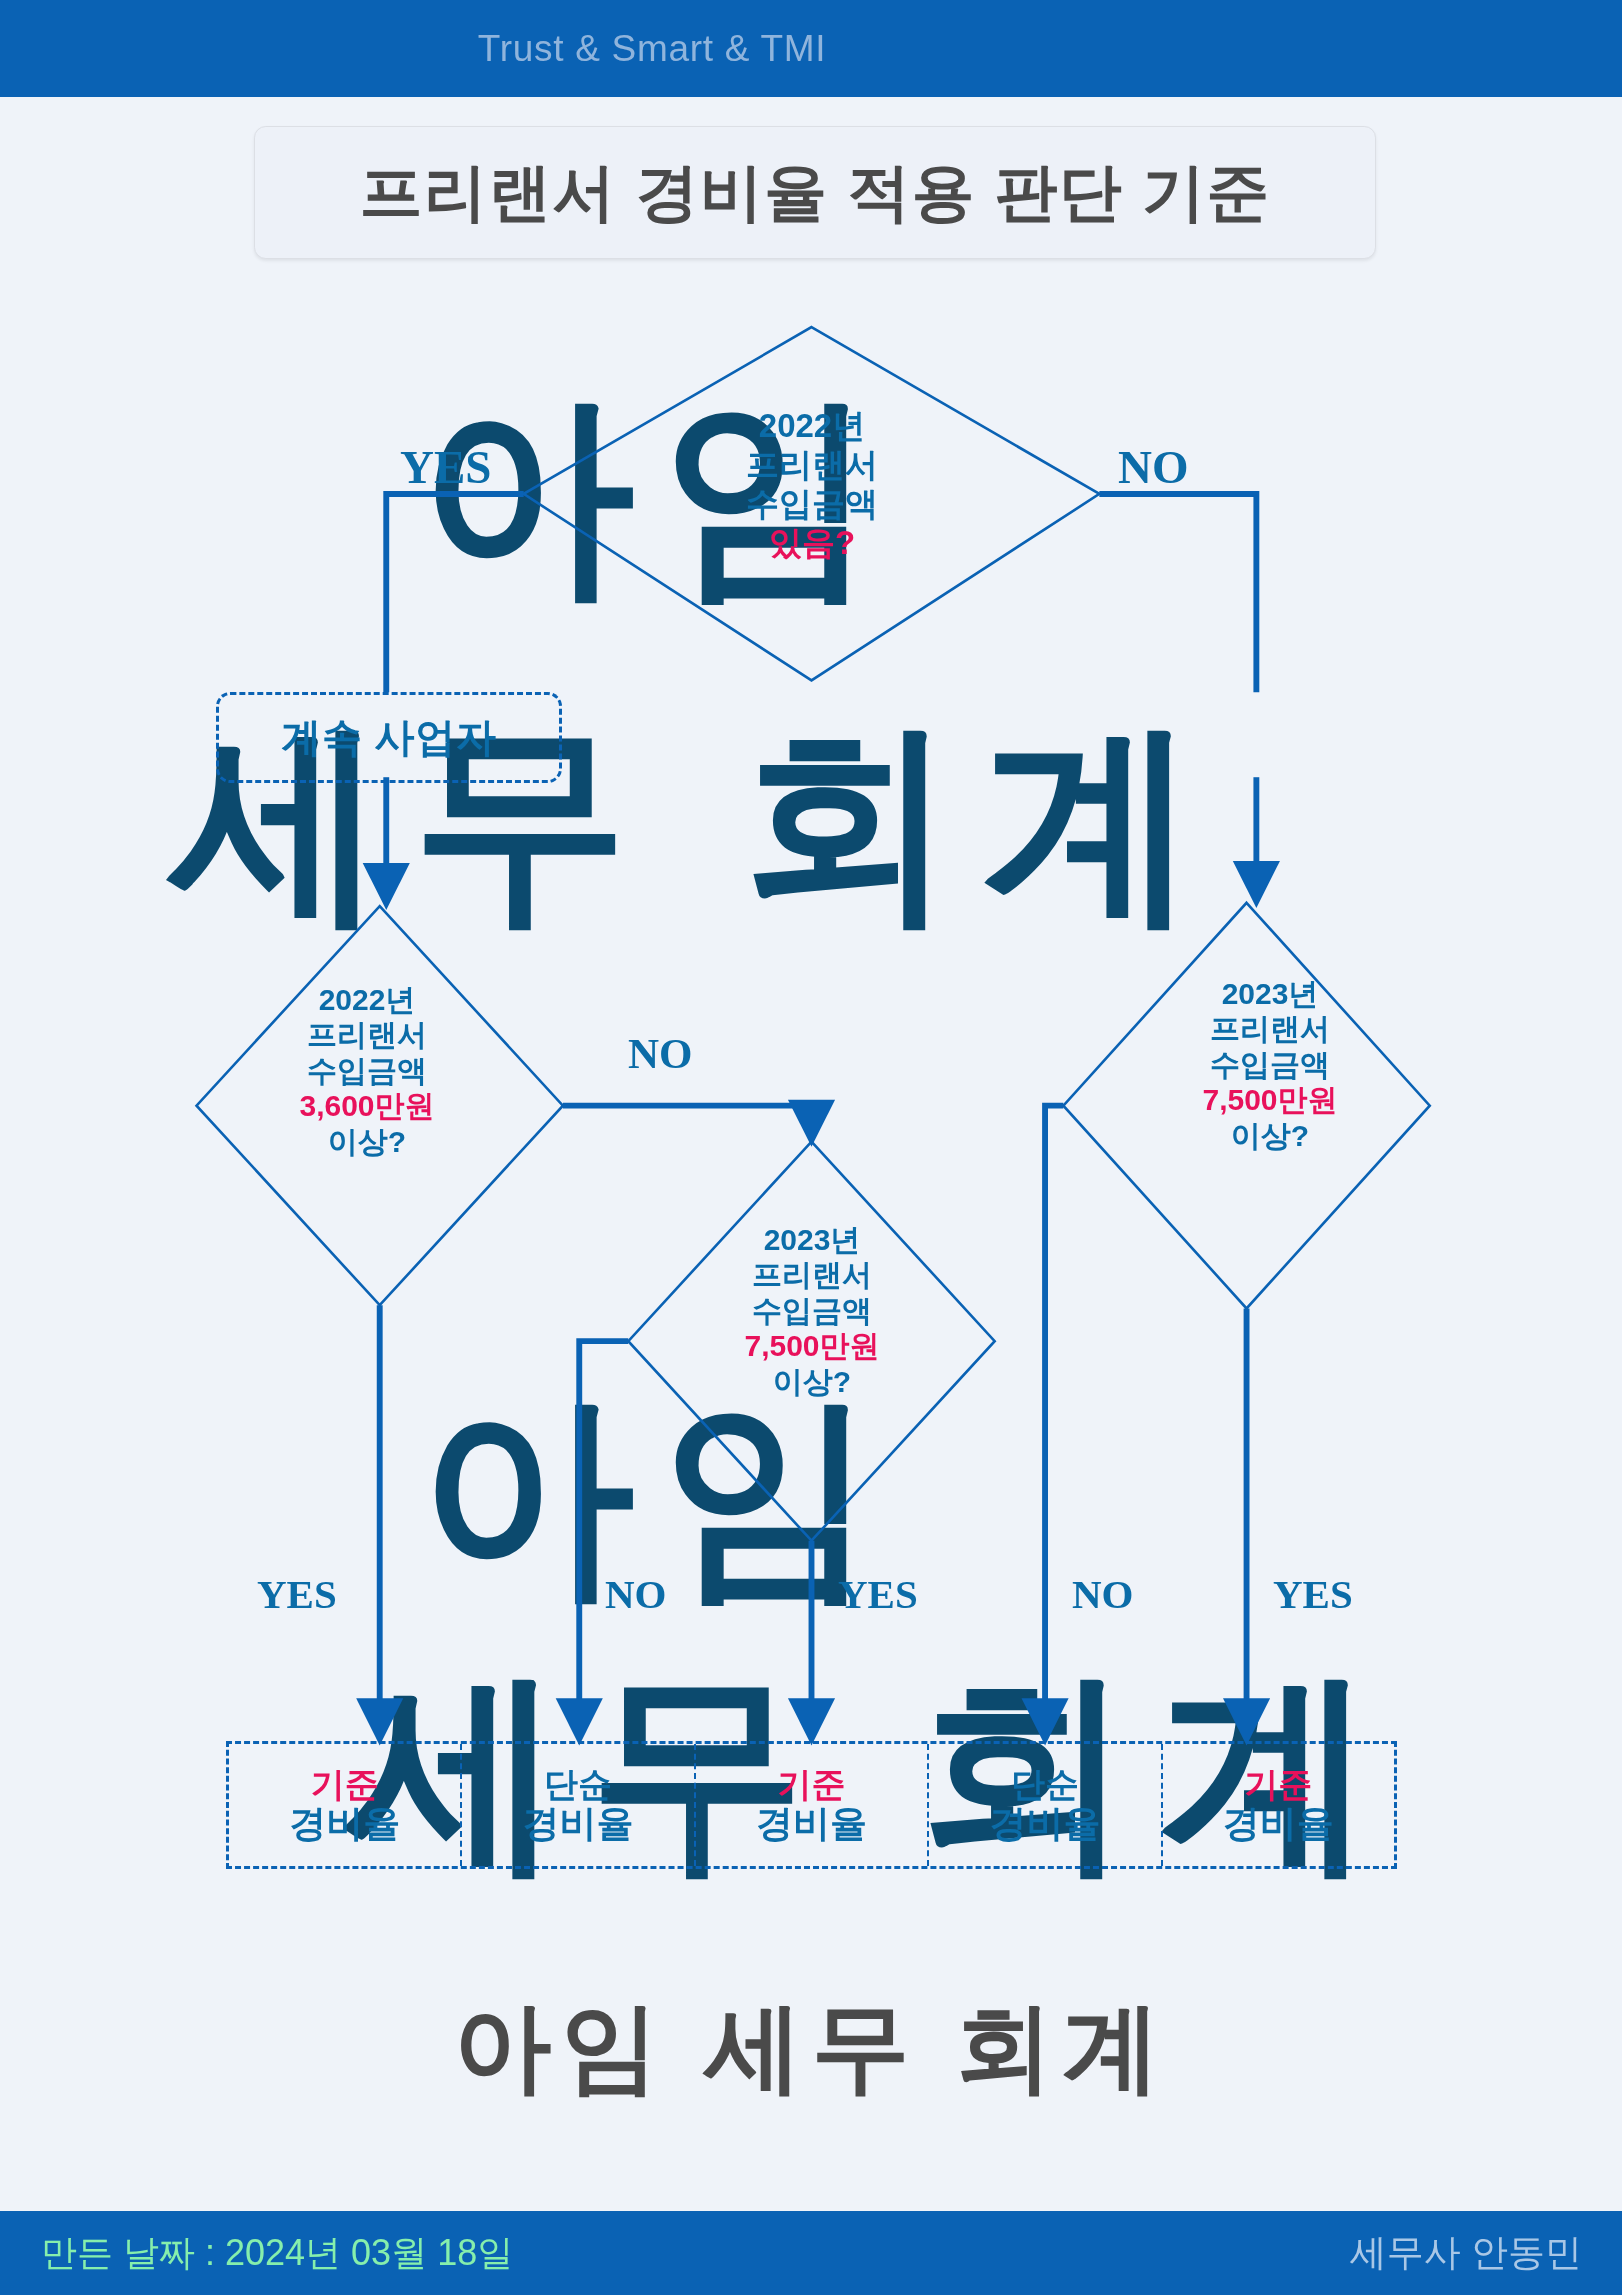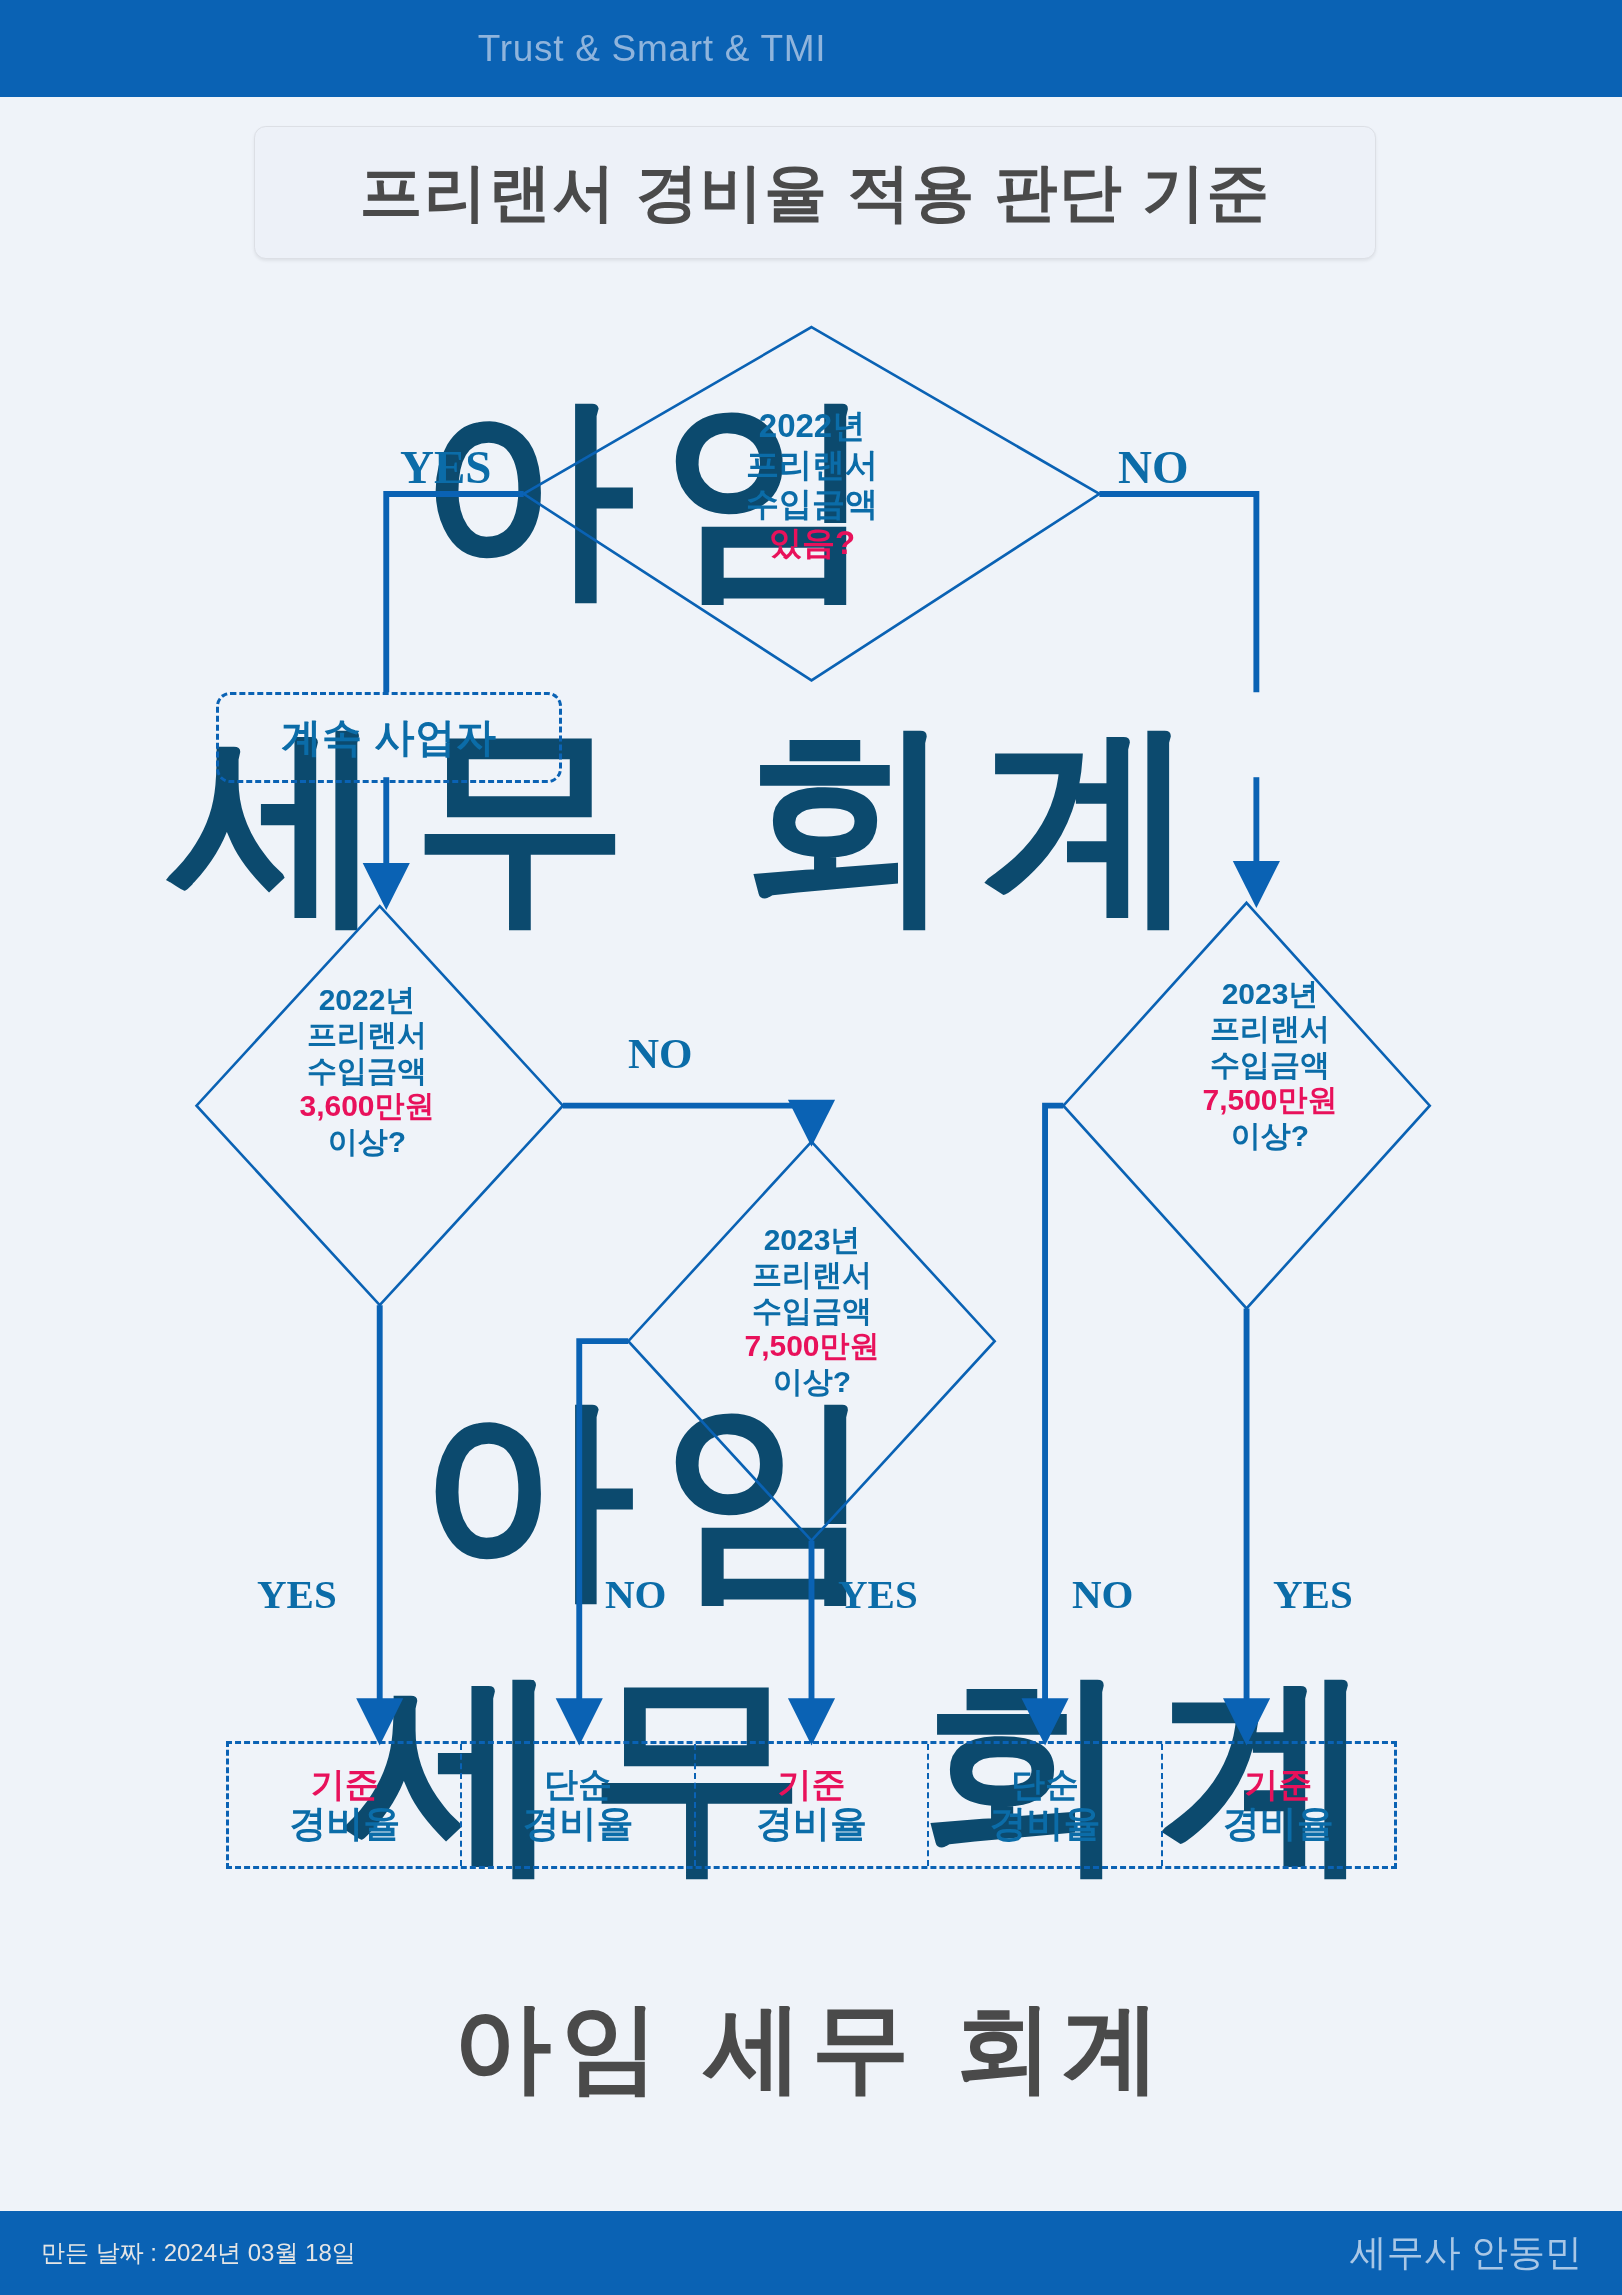--- a/index.html
+++ b/index.html
@@ -21,21 +21,21 @@
     display:flex;align-items:center;justify-content:center;
     color:#8fb4dc;font-size:37px;letter-spacing:0.7px;
     font-family:"Liberation Sans","DejaVu Sans",sans-serif;
   }
   .botbar{
     position:absolute;left:0;bottom:0;width:1623px;height:84px;
     background:#0a62b4;
   }
   .botbar .left{
     position:absolute;left:41px;top:50%;transform:translateY(-50%);
-    color:#e5e5e5;font-size:24px;
+    color:#86efac;font-size:36px;
   }
   .botbar .right{
     position:absolute;right:41px;top:50%;transform:translateY(-50%);
     color:#a9c7e6;font-size:37px;
   }
 
   
   .wm{
     position:absolute;color:#0c4a6e;font-weight:700;
     font-family:"Liberation Sans","DejaVu Sans",sans-serif;

